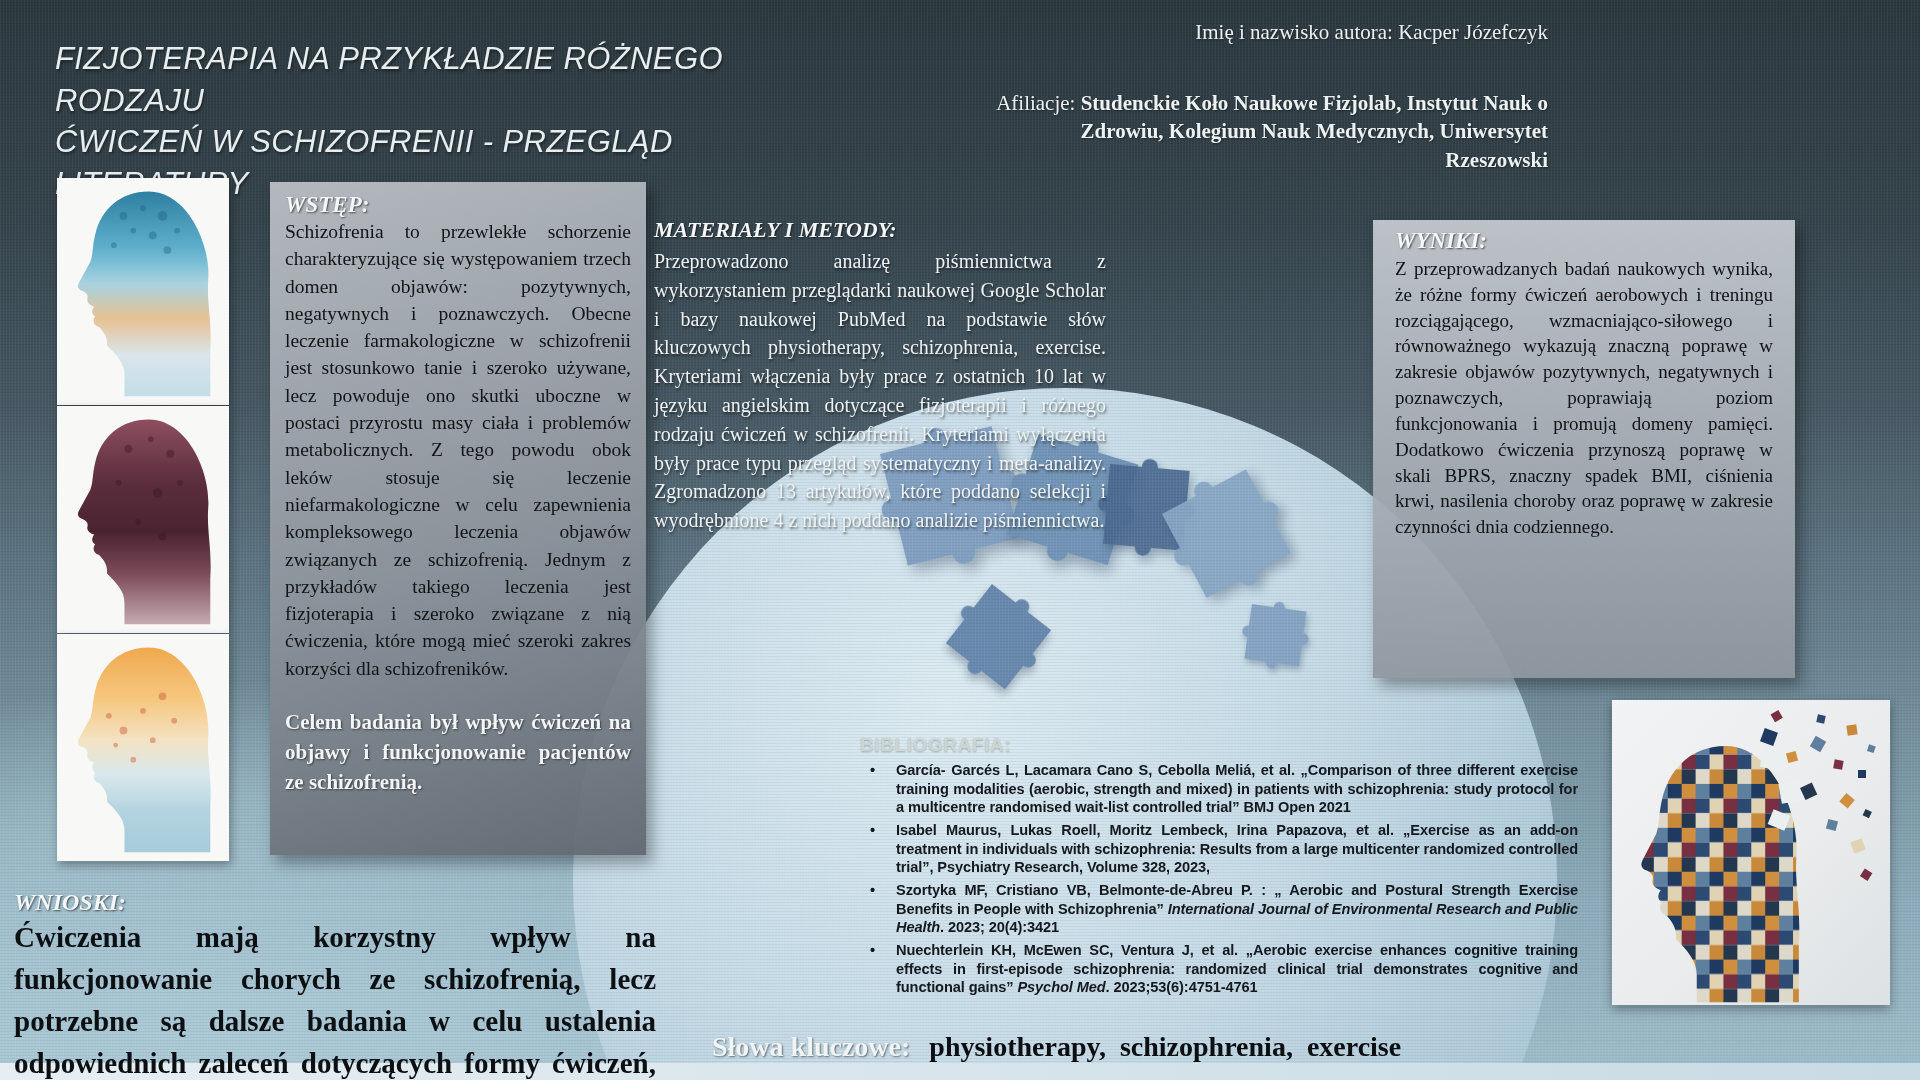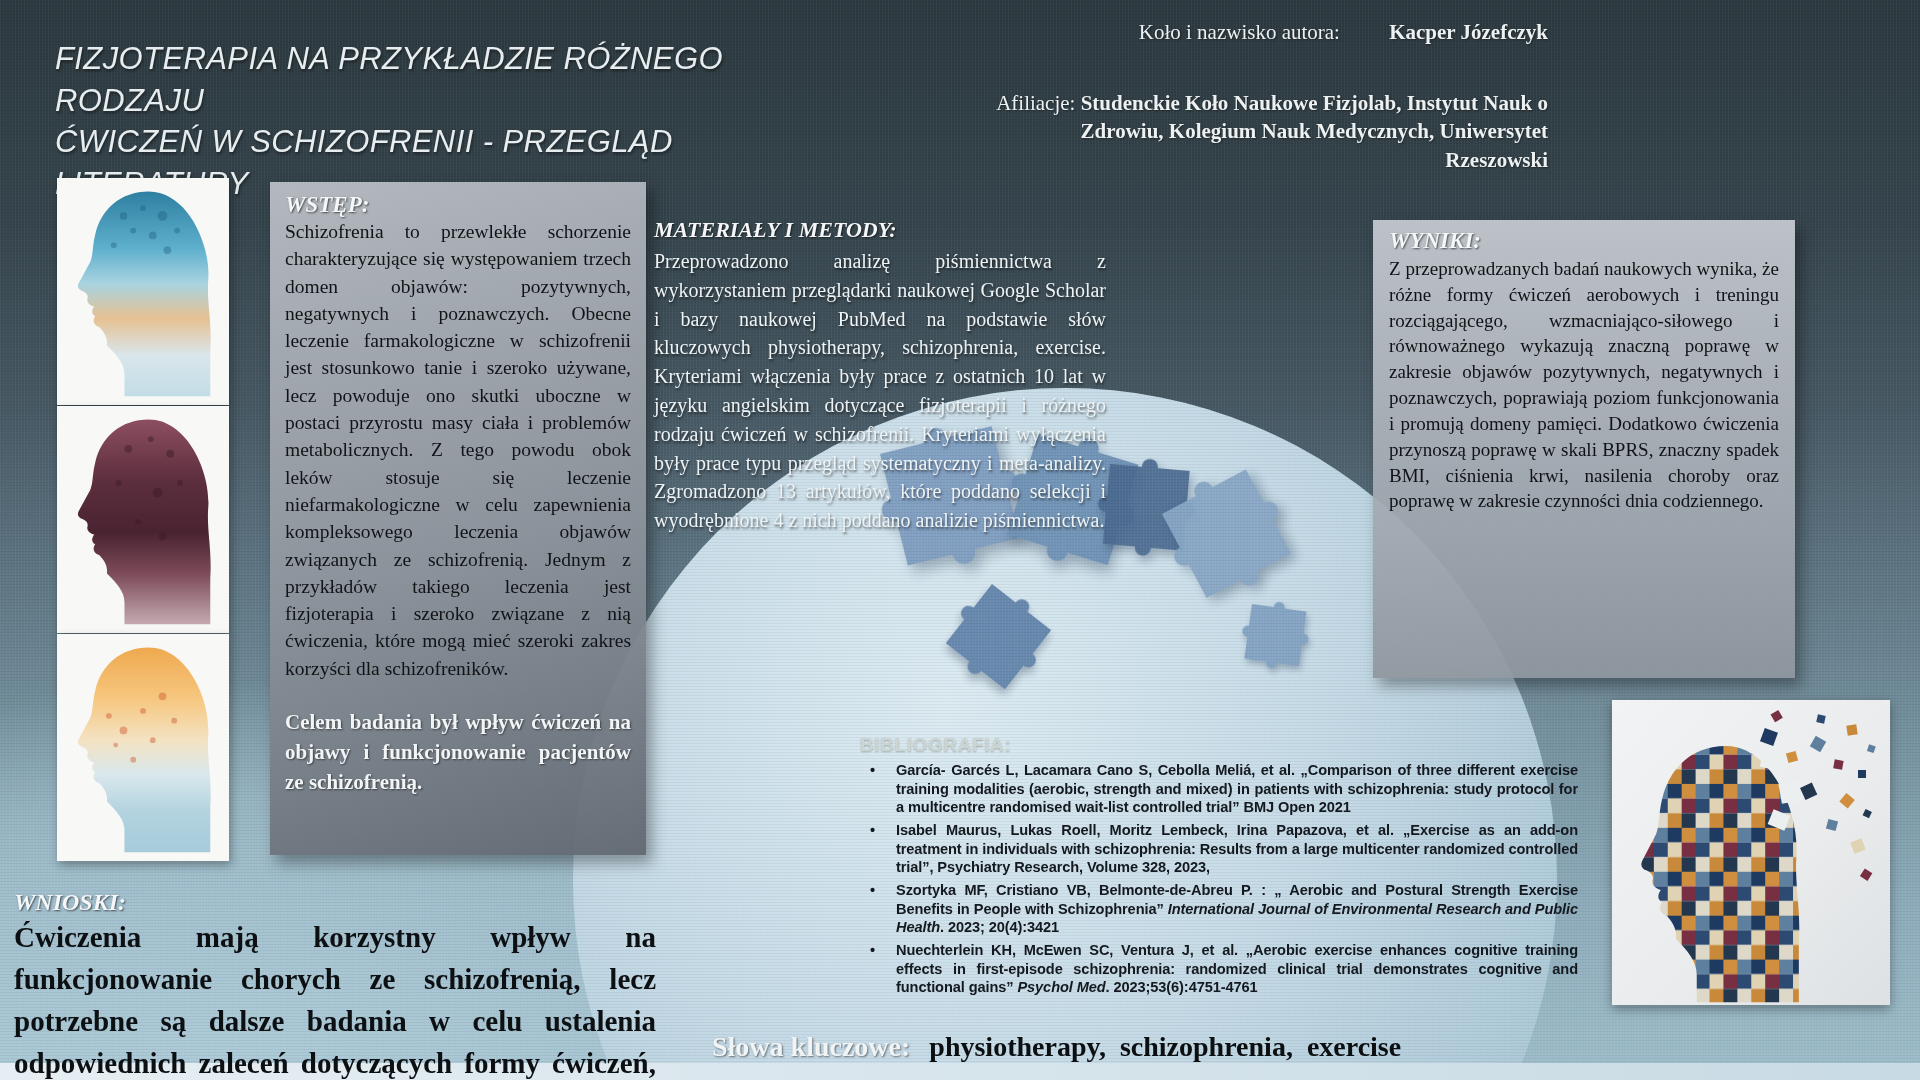--- a/index.html
+++ b/index.html
@@ -18,21 +18,21 @@
   .bottom-strip{position:absolute;left:0;bottom:0;width:1920px;height:17px;
         background:linear-gradient(90deg,#e6eef3,#d4e3ea 60%,#c8dae4);}
 
   .title{position:absolute;left:55px;top:38px;width:810px;
         font-family:"Liberation Sans",sans-serif;font-weight:normal;font-style:italic;
         font-size:31px;line-height:1.34;color:#e8eef0;letter-spacing:.4px;
         text-shadow:1px 2px 3px rgba(0,0,0,.45);}
 
   .author-block{position:absolute;top:20px;right:372px;width:560px;text-align:right;color:#edf1f2;}
   .author-line{font-size:21px;text-shadow:1px 1px 2px rgba(0,0,0,.4);}
-  .author-name{font-weight:bold;margin-left:44px;}
+  .author-name{font-weight:normal;}
   .affiliation{margin-top:44px;font-size:21px;line-height:1.35;text-shadow:1px 1px 2px rgba(0,0,0,.4);}
   .affiliation-text{font-weight:bold;}
 
   .head-box{position:absolute;left:57px;width:172px;height:227px;background:#f8f8f6;
         box-shadow:2px 4px 9px rgba(0,0,0,.33);}
   .head-box svg{display:block;margin:8px;}
   .hb1{top:178px}.hb2{top:406px}.hb3{top:634px}
 
   .sec-heading{font-size:23px;font-weight:bold;font-style:italic;color:#f4f6f7;
         text-shadow:1px 1px 2px rgba(0,0,0,.6);}
@@ -44,21 +44,21 @@
   .panel-wstep .sec-body{font-size:19.5px;line-height:1.4;text-align:justify;color:#111417;margin-top:0;}
   .panel-wstep .sec-aim{margin-top:26px;font-size:21px;font-weight:bold;color:#f2f5f6;
         text-align:justify;line-height:1.42;text-shadow:1px 1px 2px rgba(0,0,0,.5);}
 
   .metody{position:absolute;left:654px;top:217px;width:452px;}
   .metody .sec-heading{font-size:22px;}
   .metody .sec-body{color:#eef3f5;font-size:20px;line-height:1.44;text-align:justify;margin-top:4px;
         text-shadow:1px 1.5px 2.5px rgba(0,0,0,.55);}
 
   .panel-wyniki{position:absolute;left:1373px;top:220px;width:422px;height:458px;box-sizing:border-box;
-        padding:8px 16px;
+        padding:8px 22px;
         background:linear-gradient(180deg, rgba(198,203,209,.93) 0%, rgba(164,171,179,.93) 60%, rgba(143,150,158,.93) 100%);
         box-shadow:6px 8px 14px rgba(0,0,0,.35);}
   .panel-wyniki .sec-body{font-size:19px;line-height:1.36;text-align:justify;color:#101316;margin-top:2px;}
 
   .wnioski{position:absolute;left:14px;top:889px;width:642px;}
   .wnioski .sec-heading{font-size:24px;}
   .wnioski .sec-body{color:#0d1013;font-weight:bold;font-size:29px;line-height:1.45;
         text-align:justify;margin-top:0;}
 
   .biblio{position:absolute;left:860px;top:734px;width:718px;font-family:"Liberation Sans",sans-serif;}
@@ -100,21 +100,21 @@
   <div class="texture"></div>
   <div class="bottom-strip"></div>
 
   <div class="title">
     <div>FIZJOTERAPIA NA PRZYKŁADZIE RÓŻNEGO RODZAJU</div>
     <div>ĆWICZEŃ W SCHIZOFRENII - PRZEGLĄD LITERATURY</div>
   </div>
 
   <div class="author-block">
     <div class="author-line">
-      <span>Koło i nazwisko autora:</span>
+      <span>Imię i nazwisko autora:</span>
       <span class="author-name">Kacper Józefczyk</span>
     </div>
     <div class="affiliation">
       <span>Afiliacje:</span>
       <span class="affiliation-text">Studenckie Koło Naukowe Fizjolab, Instytut Nauk o Zdrowiu, Kolegium Nauk Medycznych, Uniwersytet Rzeszowski</span>
     </div>
   </div>
 
   <div class="head-box hb1">
     <svg width="156" height="211" viewBox="0 0 160 215">

